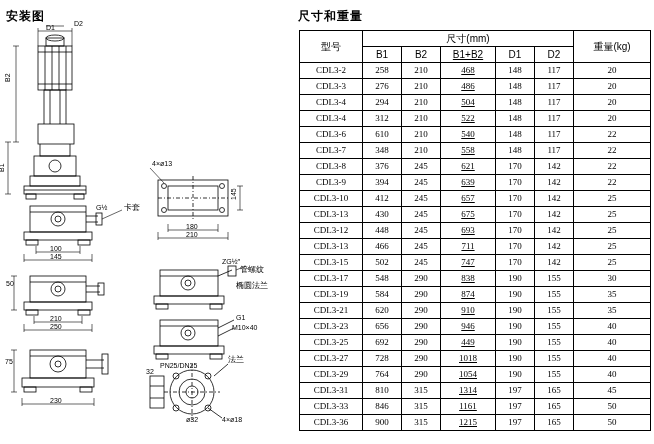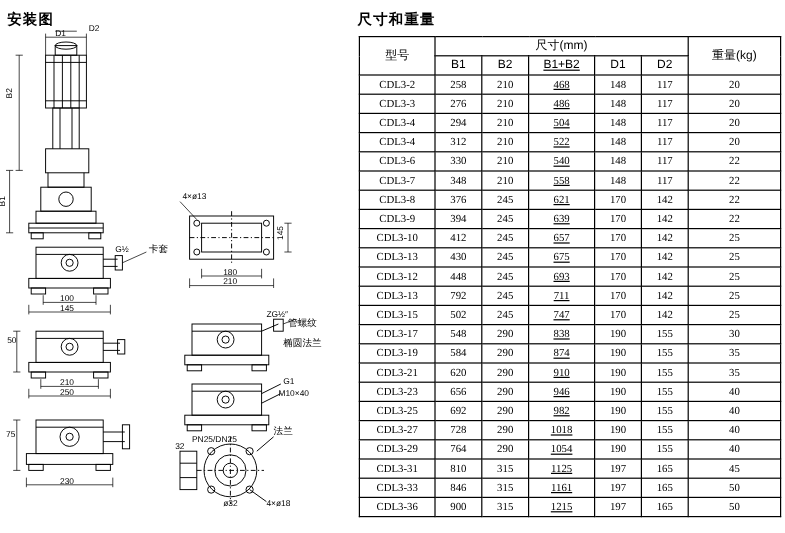--- a/index.html
+++ b/index.html
@@ -384,21 +384,21 @@
             <td class="model-cell">CDL3-4</td>
             <td class="c-b1">312</td>
             <td class="c-b2">210</td>
             <td class="c-b12">522</td>
             <td class="c-d1">148</td>
             <td class="c-d2">117</td>
             <td class="c-w">20</td>
           </tr>
           <tr>
             <td class="model-cell">CDL3-6</td>
-            <td class="c-b1">330</td>
+            <td class="c-b1">610</td>
             <td class="c-b2">210</td>
             <td class="c-b12">540</td>
             <td class="c-d1">148</td>
             <td class="c-d2">117</td>
             <td class="c-w">22</td>
           </tr>
           <tr>
             <td class="model-cell">CDL3-7</td>
             <td class="c-b1">348</td>
             <td class="c-b2">210</td>
@@ -447,21 +447,21 @@
             <td class="model-cell">CDL3-12</td>
             <td class="c-b1">448</td>
             <td class="c-b2">245</td>
             <td class="c-b12">693</td>
             <td class="c-d1">170</td>
             <td class="c-d2">142</td>
             <td class="c-w">25</td>
           </tr>
           <tr>
             <td class="model-cell">CDL3-13</td>
-            <td class="c-b1">792</td>
+            <td class="c-b1">466</td>
             <td class="c-b2">245</td>
             <td class="c-b12">711</td>
             <td class="c-d1">170</td>
             <td class="c-d2">142</td>
             <td class="c-w">25</td>
           </tr>
           <tr>
             <td class="model-cell">CDL3-15</td>
             <td class="c-b1">502</td>
             <td class="c-b2">245</td>
@@ -503,21 +503,21 @@
             <td class="c-b2">290</td>
             <td class="c-b12">946</td>
             <td class="c-d1">190</td>
             <td class="c-d2">155</td>
             <td class="c-w">40</td>
           </tr>
           <tr>
             <td class="model-cell">CDL3-25</td>
             <td class="c-b1">692</td>
             <td class="c-b2">290</td>
-            <td class="c-b12">982</td>
+            <td class="c-b12">449</td>
             <td class="c-d1">190</td>
             <td class="c-d2">155</td>
             <td class="c-w">40</td>
           </tr>
           <tr>
             <td class="model-cell">CDL3-27</td>
             <td class="c-b1">728</td>
             <td class="c-b2">290</td>
             <td class="c-b12">1018</td>
             <td class="c-d1">190</td>
@@ -530,21 +530,21 @@
             <td class="c-b2">290</td>
             <td class="c-b12">1054</td>
             <td class="c-d1">190</td>
             <td class="c-d2">155</td>
             <td class="c-w">40</td>
           </tr>
           <tr>
             <td class="model-cell">CDL3-31</td>
             <td class="c-b1">810</td>
             <td class="c-b2">315</td>
-            <td class="c-b12">1125</td>
+            <td class="c-b12">1314</td>
             <td class="c-d1">197</td>
             <td class="c-d2">165</td>
             <td class="c-w">45</td>
           </tr>
           <tr>
             <td class="model-cell">CDL3-33</td>
             <td class="c-b1">846</td>
             <td class="c-b2">315</td>
             <td class="c-b12">1161</td>
             <td class="c-d1">197</td>

